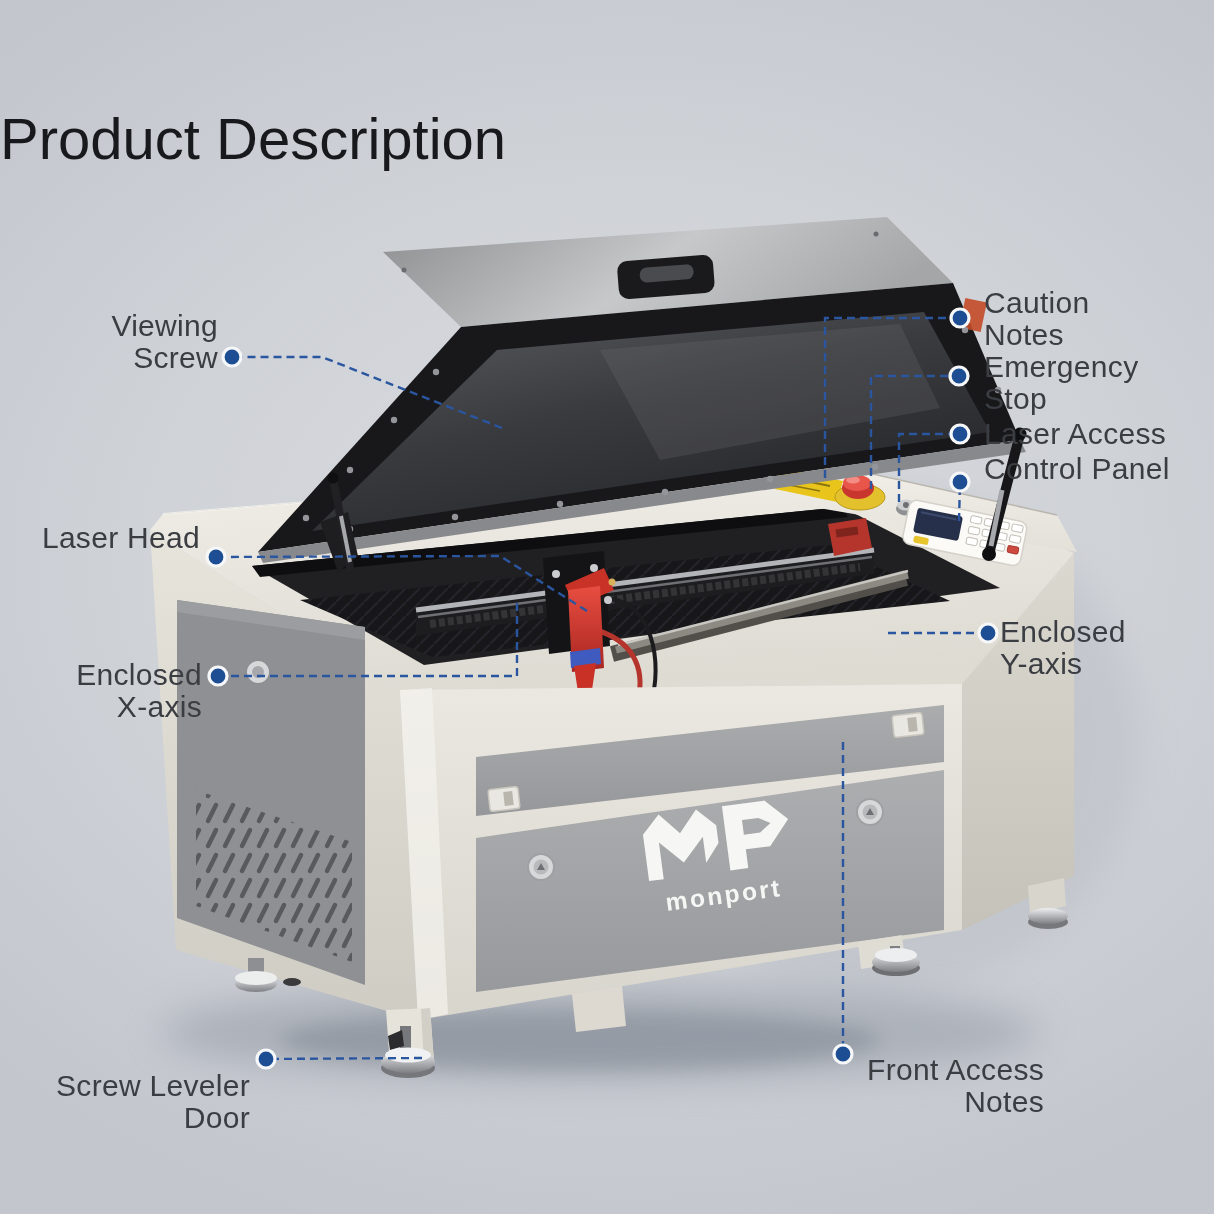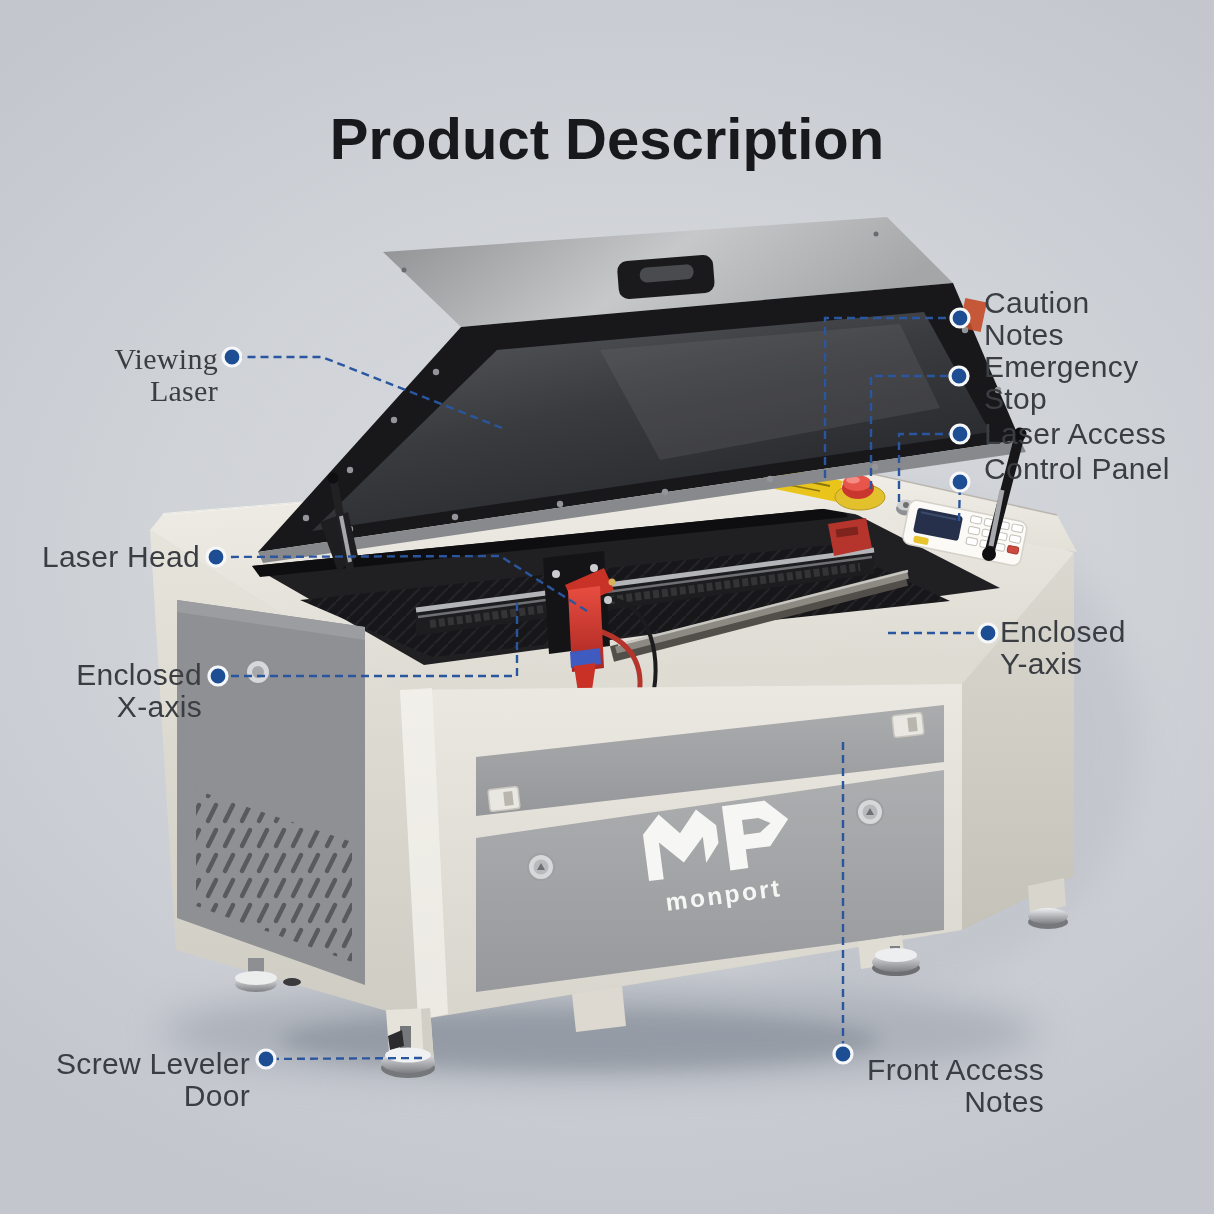--- a/index.html
+++ b/index.html
@@ -2,22 +2,22 @@
 <html><head>
 <meta charset="utf-8">
 <style>
   html,body{margin:0;padding:0;background:#9aa0a8;}
   .stage{
     position:relative;width:1214px;height:1214px;margin:0 auto;overflow:hidden;
     background:radial-gradient(ellipse 900px 700px at 52% 46%, #d9dbe0 0%, #cfd2d7 55%, #c3c6cd 100%);
     font-family:"Liberation Sans","DejaVu Sans",sans-serif;
   }
   .page-title{
-    position:absolute;top:66px;left:0;width:100%;text-align:center;
-    font-size:58px;font-weight:700;letter-spacing:0px;color:#17191c;
+    position:absolute;top:66px;left:0;width:100%;
+    font-size:58px;font-weight:400;letter-spacing:0px;color:#17191c;
   }
   .machine-svg,.annot-svg{position:absolute;left:0;top:0;width:1214px;height:1214px;}
   .callout{position:absolute;font-size:30px;line-height:32px;color:#3a3d42;letter-spacing:.3px;}
   .callout span{display:block;}
   .al-r{text-align:right;}
   .al-l{text-align:left;}
   .al-c{text-align:right;}
   .leader{fill:none;stroke:#2a56a0;stroke-width:2.4;stroke-dasharray:8 5;}
   .ldot{fill:#1d4e94;stroke:#f5f7f9;stroke-width:3.2;}
 </style>
@@ -327,35 +327,35 @@
         <circle class="ldot" cx="988" cy="633" r="9"></circle>
     </g>
     <g>
       <polyline class="leader" points="843,742 843,1054"></polyline>
         <circle class="ldot" cx="843" cy="1054" r="9"></circle>
     </g>
   </svg>
 
   <h1 class="page-title">Product Description</h1>
 
-  <div class="callout al-r" style="right:996px;top:343px;font-family:Liberation Serif, serif;">
+  <div class="callout al-r" style="right:996px;top:310px;">
     <span>Viewing</span>
-    <span>Laser</span>
-  </div>
-
-  <div class="callout al-r" style="right:1014px;top:541px;text-align:right;">
+    <span>Screw</span>
+  </div>
+
+  <div class="callout al-r" style="right:1014px;top:522px;text-align:right;">
     <span>Laser Head</span>
   </div>
 
   <div class="callout al-r" style="right:1012px;top:659px;">
     <span>Enclosed</span>
     <span>X-axis</span>
   </div>
 
-  <div class="callout al-r" style="right:964px;top:1048px;">
+  <div class="callout al-r" style="right:964px;top:1070px;">
     <span>Screw Leveler</span>
     <span>Door</span>
   </div>
 
   <div class="callout al-l" style="left:984px;top:287px;">
     <span>Caution</span>
     <span>Notes</span>
   </div>
 
   <div class="callout al-l" style="left:984px;top:351px;">

